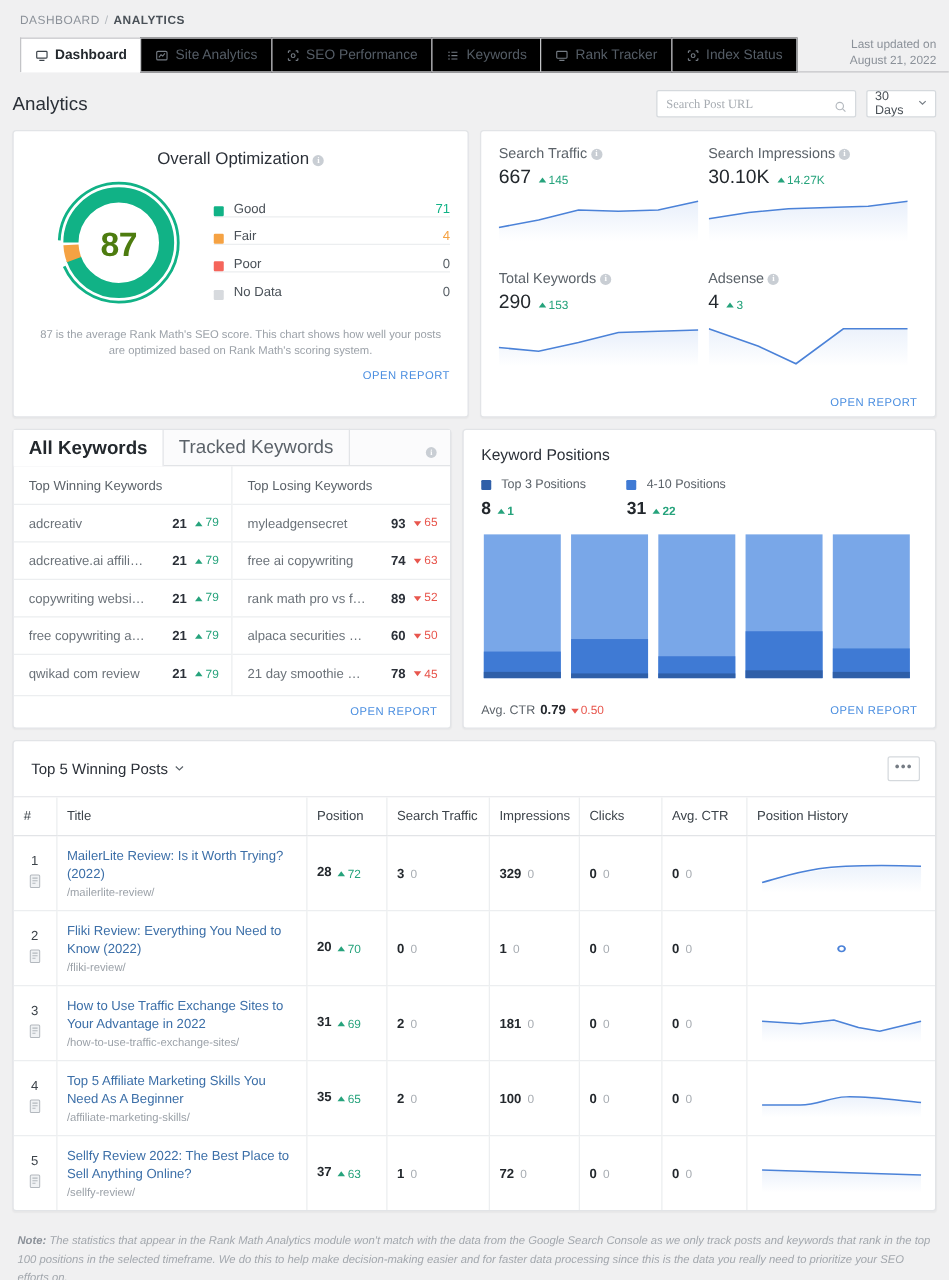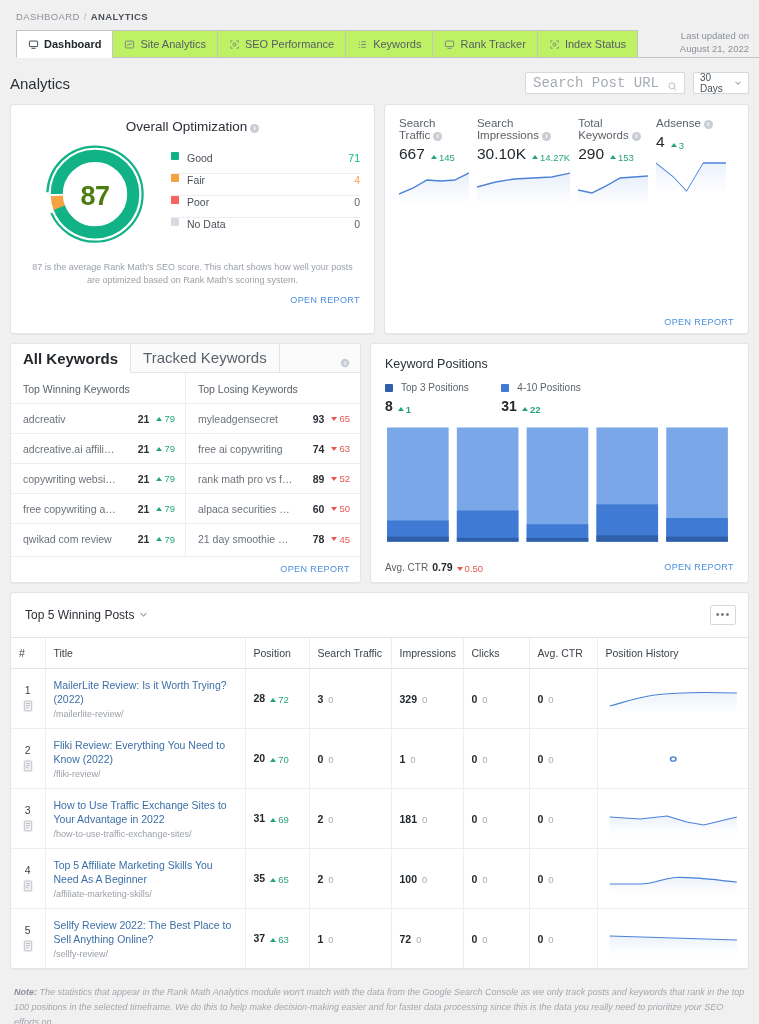--- a/index.html
+++ b/index.html
@@ -38,21 +38,21 @@
     border-bottom: 1px solid #c3c4c7;
   }
   .tab {
     position: relative;
     z-index: 2;
     display: flex;
     align-items: center;
     gap: 5px;
     height: 28px;
     padding: 0 11px;
-    background: #bef264;
+    background: #000000;
     border: 1px solid #c3c4c7;
     border-bottom: 1px solid #c3c4c7;
     margin-right: -1px;
     font-size: 11px;
     color: #555d66;
     white-space: nowrap;
     cursor: pointer;
   }
   .tab.active {
     background: #fff;
@@ -85,22 +85,22 @@
     position: relative;
     width: 160px; height: 22px;
     background: #fff;
     border: 1px solid #d5d9dd;
     border-radius: 2px;
   }
   .searchbox input {
     width: 100%; height: 100%;
     border: 0; outline: 0; background: transparent;
     padding: 0 22px 0 7px;
-    font-size: 14px;
-    font-family: Liberation Mono, monospace;
+    font-size: 10px;
+    font-family: Liberation Serif, serif;
     color: #4a5158;
   }
   .searchbox input::placeholder { color: #a7acb2; }
   .searchbox .s-ic { position: absolute; right: 6px; top: 5px; }
   .dropdown {
     display: flex; align-items: center; justify-content: space-between;
     gap: 8px;
     width: 56px; height: 22px;
     padding: 0 6px;
     background: #fff;
@@ -151,21 +151,21 @@
     transform: translateY(-50%);
     text-align: center;
     font-size: 27px;
     font-weight: bold;
     color: #4d7c0f;
     letter-spacing: -.5px;
   }
   .legend { flex: 1; }
   .legend-row {
     display: flex;
-    align-items: flex-start;
+    align-items: flex-end;
     height: 22px;
     border-bottom: 1px solid #eceef0;
     font-size: 10.5px;
     color: #4a5158;
   }
   .legend-row:last-child { border-bottom: 0; }
   .sw { width: 8px; height: 8px; border-radius: 1px; margin-right: 8px; flex: none; }
   .legend-label { flex: 1; }
   .legend-val { font-size: 10.5px; }
   .opt-note {
@@ -179,21 +179,21 @@
   .open-report {
     color: #4a8ee0;
     font-size: 9px;
     letter-spacing: .4px;
     text-align: right;
     cursor: pointer;
   }
 
   
   .statcard { padding: 12px 14px 6px 14px; height: 230px; display: flex; flex-direction: column; }
-  .statgrid { flex: 1; display: grid; grid-template-columns: 1fr 1fr 1fr 1fr; grid-template-rows: 1fr 1fr; }
+  .statgrid { flex: 1; display: grid; grid-template-columns: 1fr 1fr; grid-template-rows: 1fr 1fr; }
   .stat { padding-right: 8px; }
   .stat-title { font-size: 11.5px; color: #5b6269; margin-bottom: 4px; }
   .stat-numrow { display: flex; align-items: baseline; gap: 6px; }
   .stat-num { font-size: 15.5px; font-weight: normal; color: #23282d; }
   .delta { font-size: 9.5px; display: inline-flex; align-items: center; gap: 2px; }
   .delta.up { color: #26a37c; }
   .delta.down { color: #e8564d; }
   .tri-up { width: 0; height: 0; border-left: 3px solid transparent; border-right: 3px solid transparent; border-bottom: 4px solid currentColor; display:inline-block; }
   .tri-dn { width: 0; height: 0; border-left: 3px solid transparent; border-right: 3px solid transparent; border-top: 4px solid currentColor; display:inline-block; }
   .spark { margin-top: 4px; height: 38px; }

